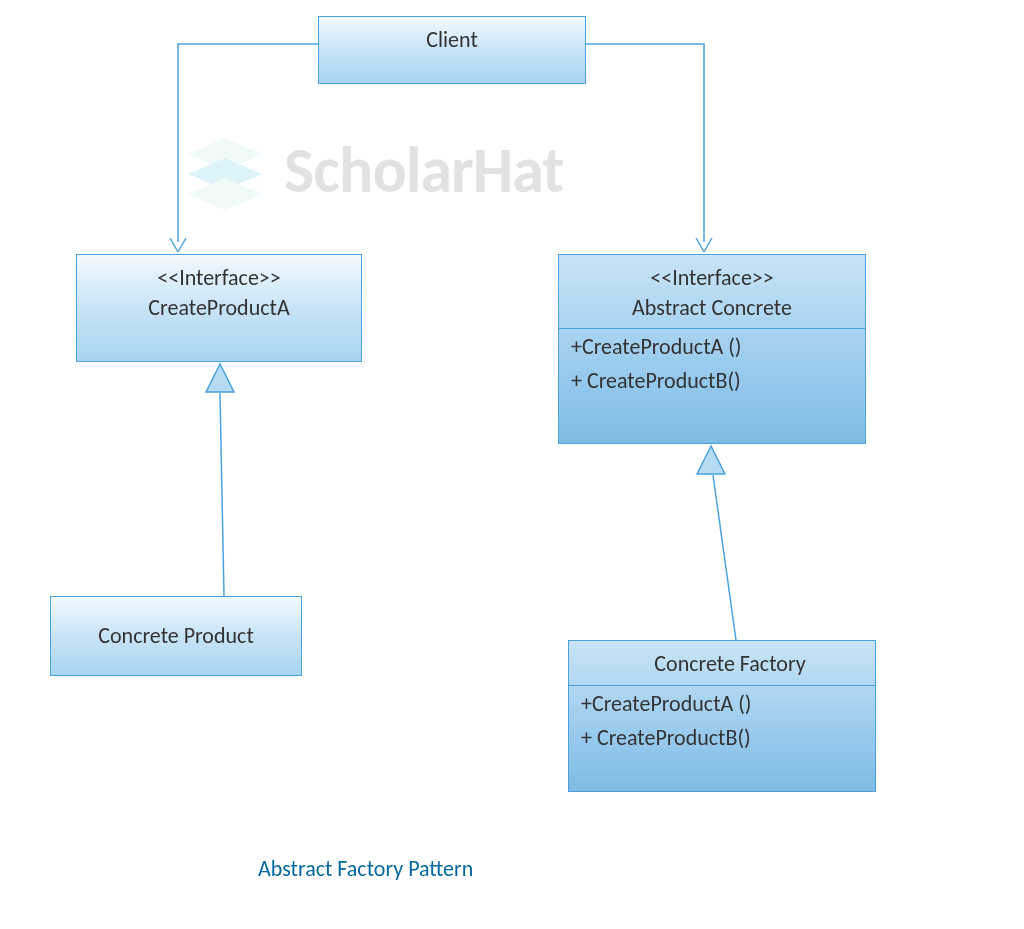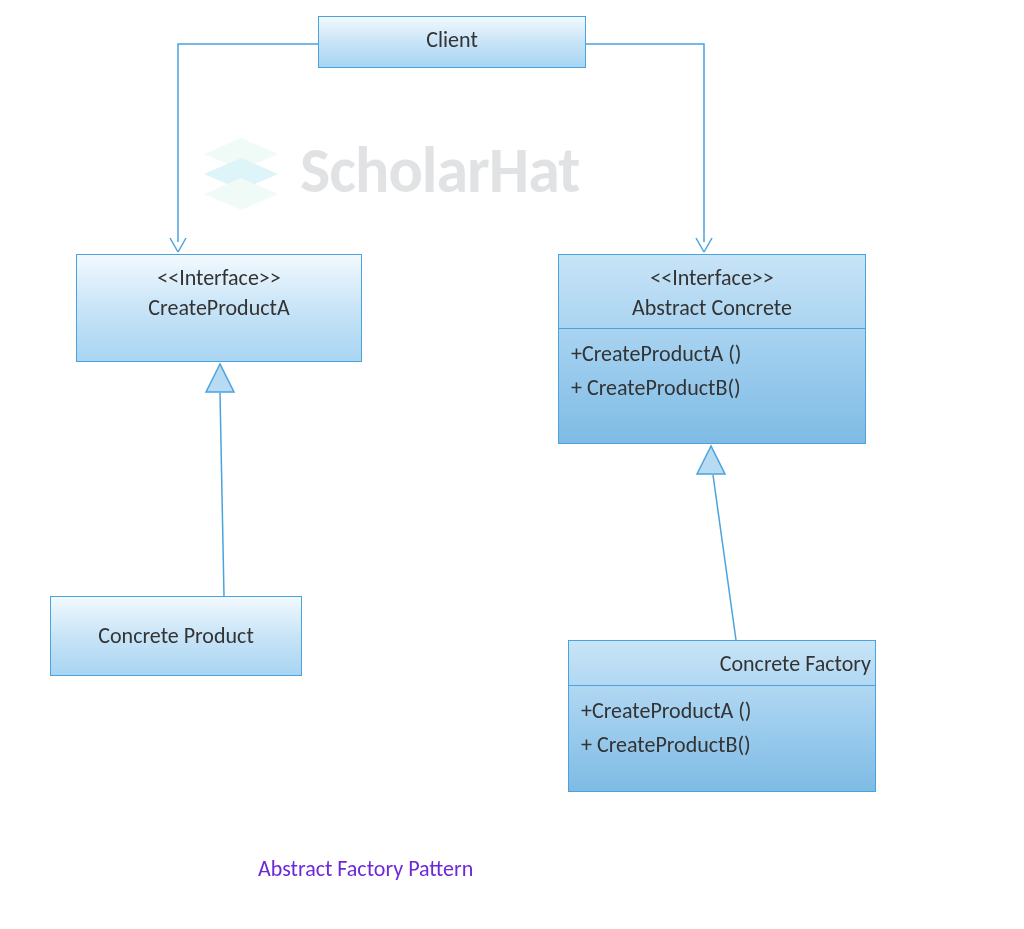--- a/index.html
+++ b/index.html
@@ -22,39 +22,38 @@
       font-size: 22px;
     }
     .uml-box.dark {
       background: linear-gradient(to bottom, #c8e4f7 0%, #9acbed 60%, #7fbbe4 100%);
     }
     .uml-head {
       text-align: center;
       padding: 8px 4px 6px;
       line-height: 1.35;
     }
-    .uml-head.left { text-align: right; padding-left: 20px; }
+    .uml-head.left { text-align: center; padding-left: 20px; }
     .uml-body {
       border-top: 1.5px solid #4aa3df;
-      padding: 8px 12px 10px;
+      padding: 1px 12px 10px;
       line-height: 1.55;
     }
     .caption {
       position: absolute;
       font-size: 22px;
-      color: #6d28d9;
+      color: #0369a1;
     }
     .watermark {
       position: absolute;
       display: flex;
       align-items: center;
       gap: 14px;
       opacity: 0.25;
       pointer-events: none;
-      margin-left: 16px;
     }
     .watermark-text {
       font-size: 64px;
       font-weight: 600;
       color: #8a8f94;
       letter-spacing: -1px;
     }
     .watermark-icon svg { display: block; }
     svg.connector { position: absolute; top: 0; left: 0; pointer-events: none; }
   </style>
@@ -67,21 +66,21 @@
     <span class="watermark-icon">
       <svg width="90" height="80" viewBox="0 0 90 80">
         <path d="M45 8 L82 24 L45 40 L8 24 Z" fill="#c6ede3"></path>
         <path d="M45 28 L82 44 L45 60 L8 44 Z" fill="#7bd4e6"></path>
         <path d="M45 48 L82 64 L45 80 L8 64 Z" fill="#c6ede3"></path>
       </svg>
     </span>
     <span class="watermark-text">ScholarHat</span>
   </div>
 
-  <div class="uml-box" style="left:318px; top:16px; width:268px; height:52px;">
+  <div class="uml-box" style="left:318px; top:16px; width:268px; height:68px;">
     <div class="uml-head">Client</div>
   </div>
 
   <div class="uml-box" style="left:76px; top:254px; width:286px; height:108px;">
     <div class="uml-head">
       <div>&lt;&lt;Interface&gt;&gt;</div>
       <div>CreateProductA</div>
     </div>
   </div>
 

